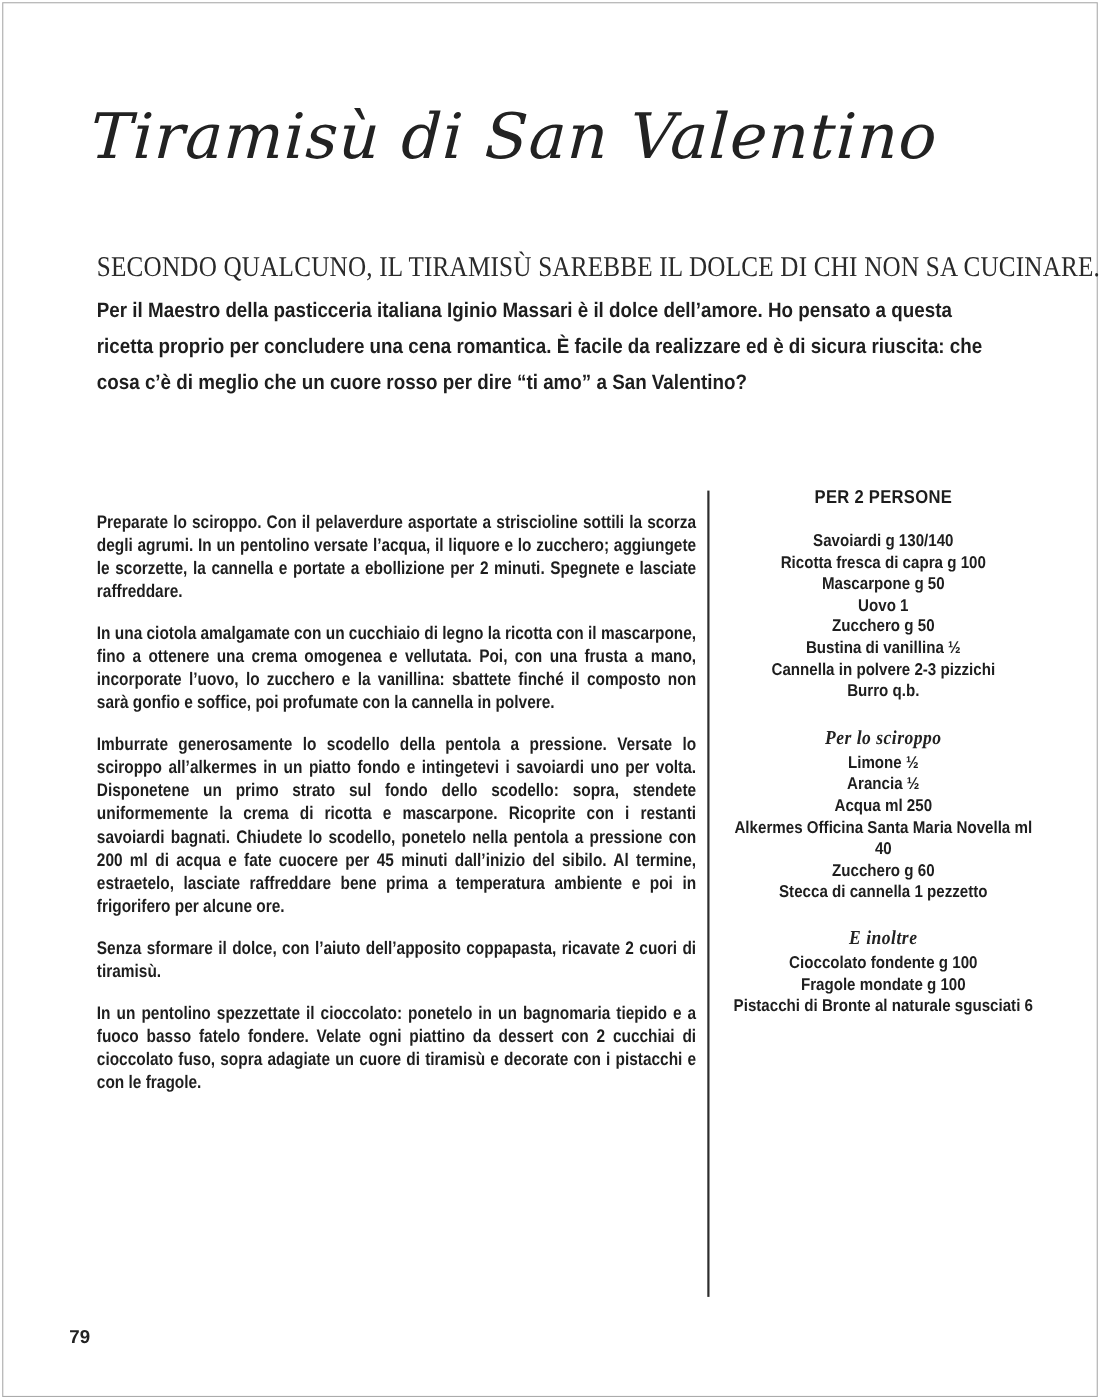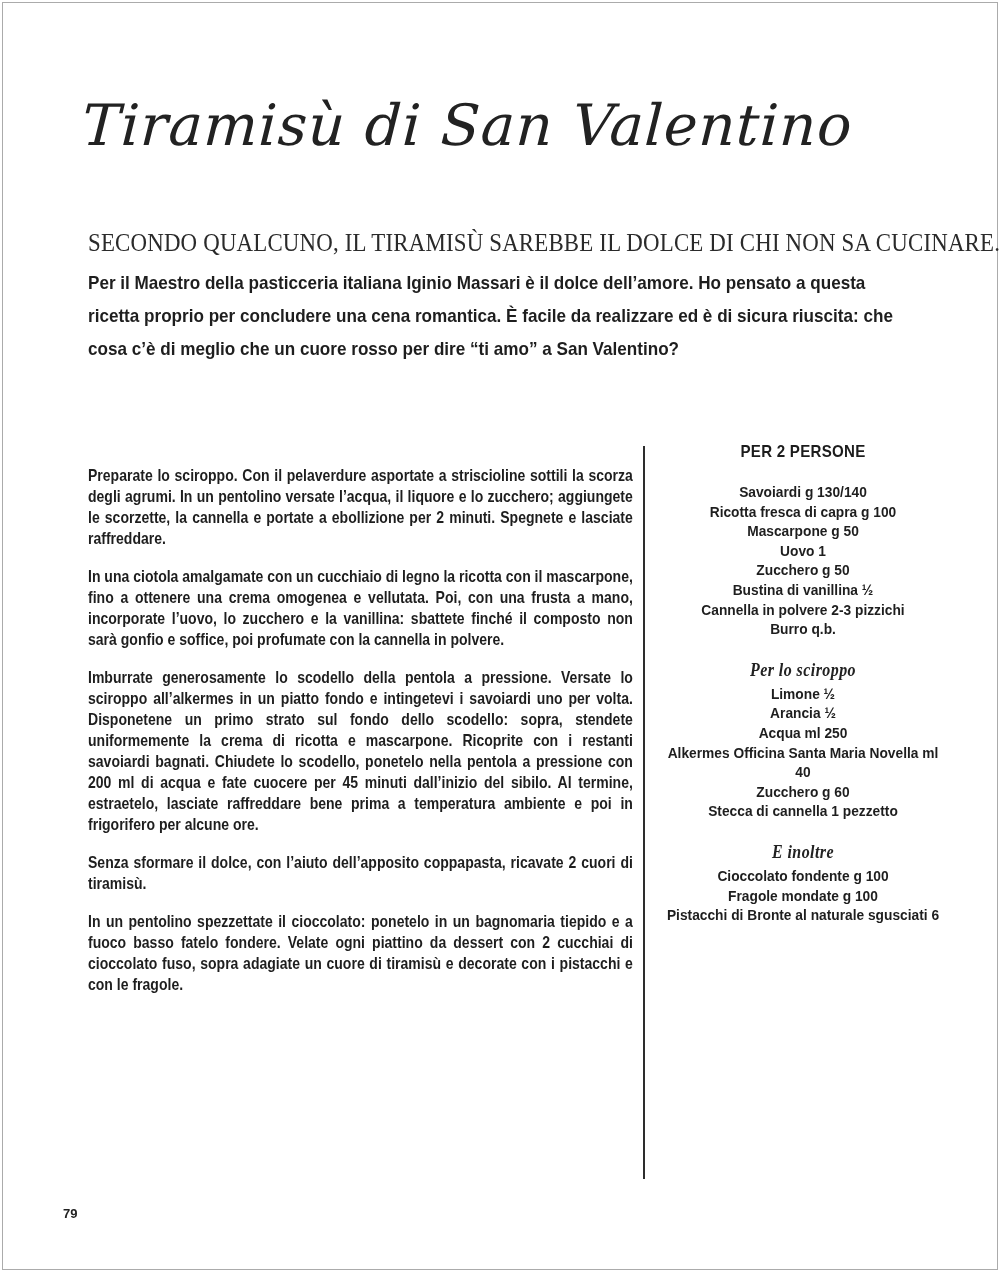--- a/index.html
+++ b/index.html
@@ -42,21 +42,21 @@
     margin:0 0 20px 0; font-size:17px; font-weight:bold; letter-spacing:0.3px;
   }
   .ing-list { list-style:none; margin:0; padding:0; }
   .ing-list li { font-size:15.5px; line-height:19.6px; font-weight:bold; color:#1e1e1e; }
   .sub-heading {
     margin:21px 0 3px 0; font-family:"Liberation Serif", serif;
     font-style:italic; font-weight:bold; font-size:18px; letter-spacing:0.5px;
     color:#222;
   }
   .page-number {
-    position:absolute; left:63px; top:1206px; font-size:13px; font-weight:bold;
+    position:absolute; left:63px; top:1206px; font-size:17px; font-weight:bold;
     color:#222;
   }
 </style>
 </head>
 <body>
 
 <div class="page">
   <div class="frame"></div>
 
   <h1 class="title">Tiramisù di San Valentino</h1>

